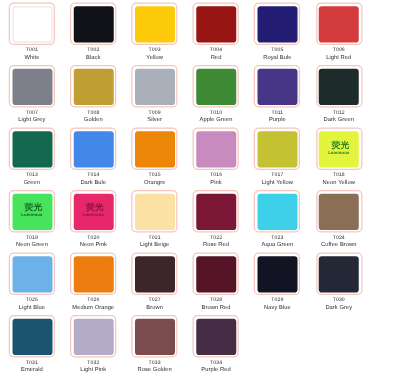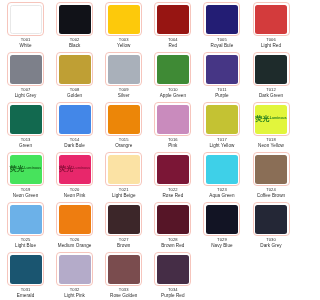--- a/index.html
+++ b/index.html
@@ -55,22 +55,22 @@
     box-sizing: border-box;
   }
 
   
   .swatch-chip.outline-chip {
     border: 1px solid #e8e8e8;
   }
 
   .luminous-badge {
     display: flex;
-    flex-direction: row;
-    align-items: flex-start;
+    flex-direction: column;
+    align-items: flex-end;
     justify-content: center;
     line-height: 1;
     pointer-events: none;
   }
   .luminous-cn {
     font-size: 7px;
     font-weight: bold;
     letter-spacing: 0.2px;
     font-family: "DejaVu Sans", sans-serif;
   }

